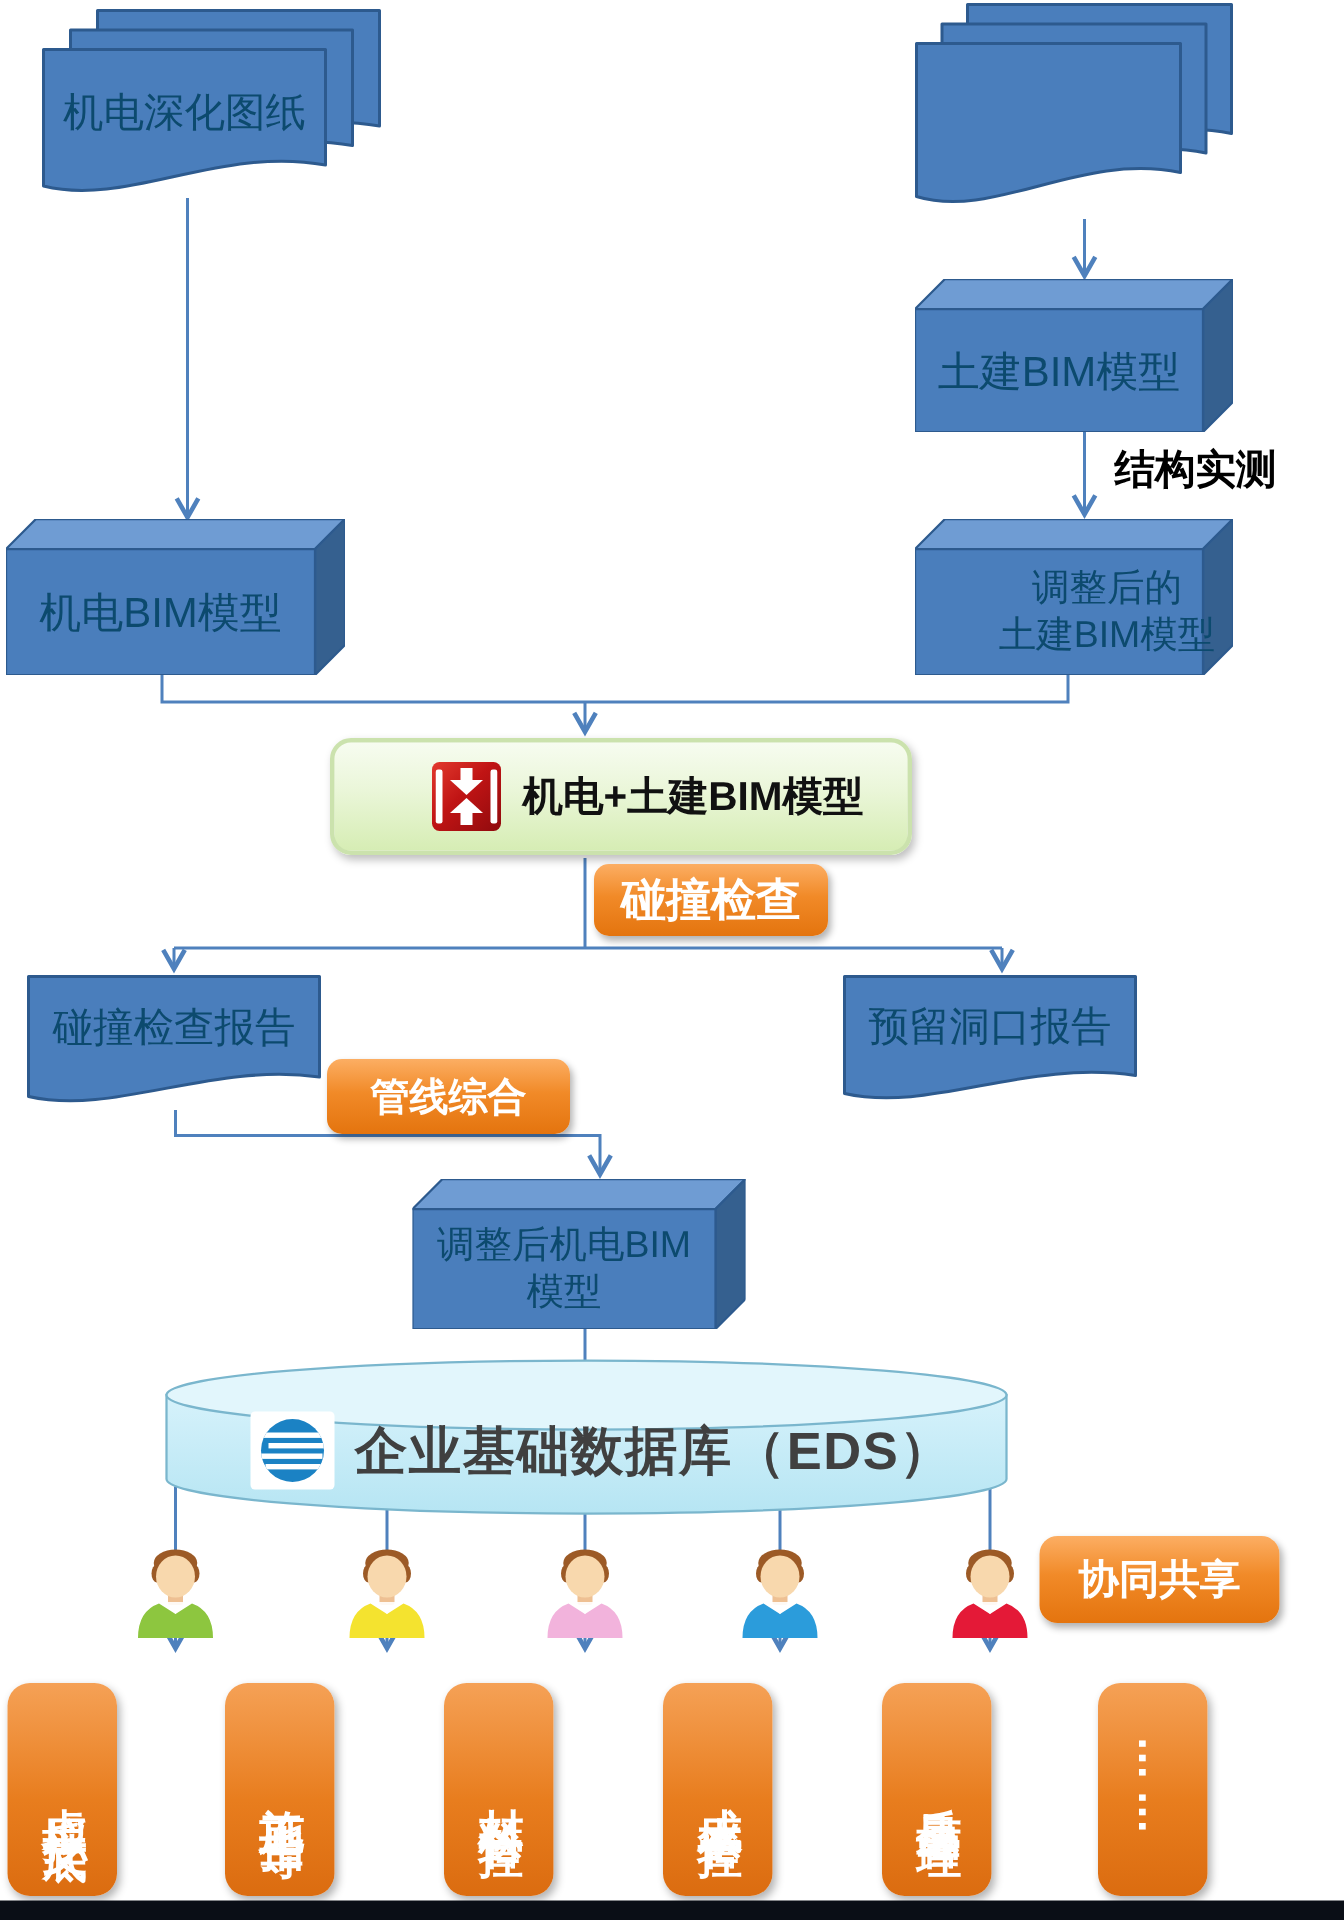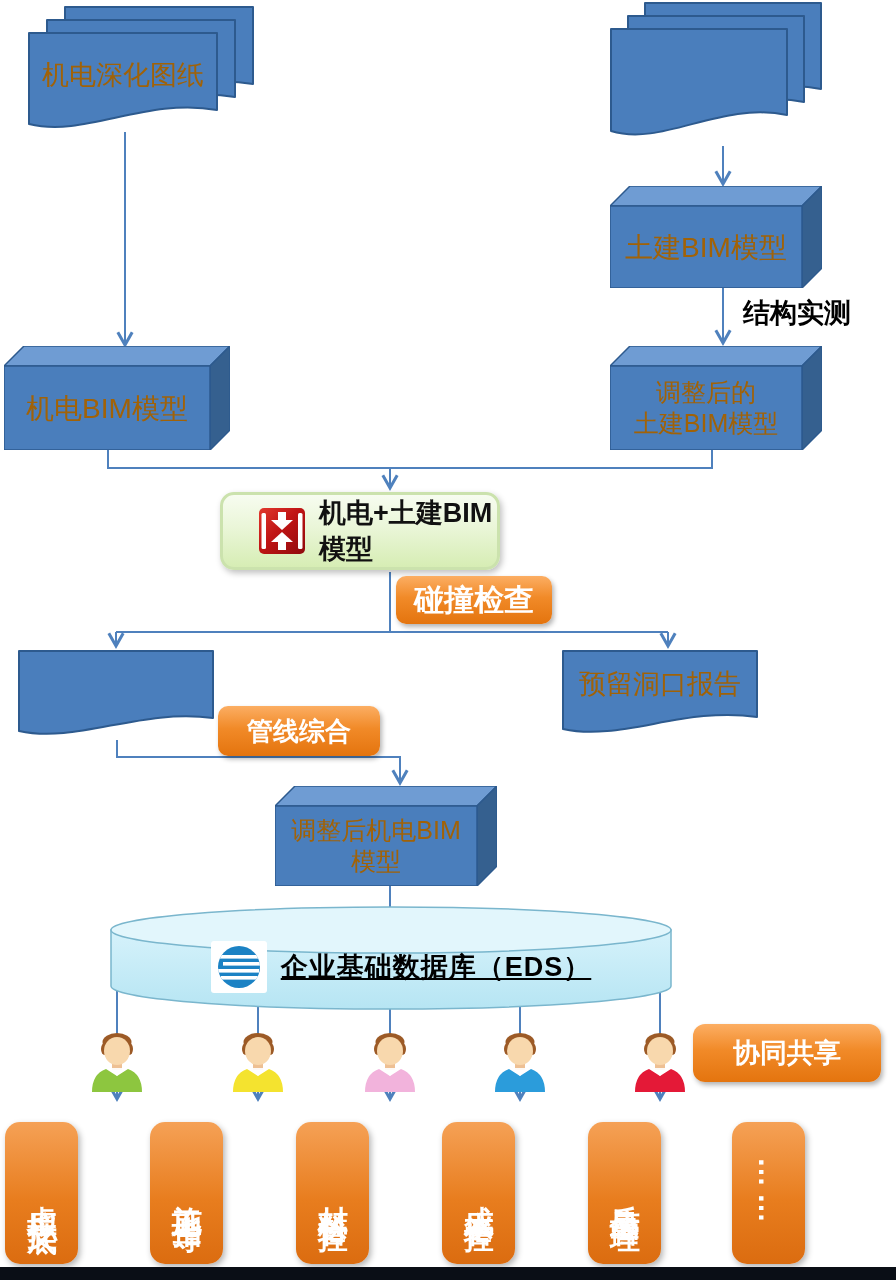--- a/index.html
+++ b/index.html
@@ -2,38 +2,38 @@
 <html><head>
 <meta charset="utf-8">
 <style>
   html,body{margin:0;padding:0;background:#fff;}
   #canvas{position:relative;width:896px;height:1280px;background:#ffffff;overflow:hidden;
           font-family:"Liberation Sans","DejaVu Sans",sans-serif;}
   #connectors{position:absolute;left:0;top:0;width:896px;height:1280px;pointer-events:none;}
   .node{position:absolute;}
   .node svg{position:absolute;left:0;top:0;display:block;}
   .doc-label,.box-label{position:absolute;display:flex;align-items:center;justify-content:center;
-      color:#a16207;text-align:center;white-space:pre-line;line-height:1.25;font-weight:500;}
-  .greenbox{position:absolute;left:220px;top:492px;width:280px;height:78px;border-radius:14px;
+      color:#0c4a6e;text-align:center;white-space:pre-line;line-height:1.25;font-weight:500;}
+  .greenbox{position:absolute;left:220px;top:492px;width:388px;height:78px;border-radius:14px;
       background:linear-gradient(180deg,#f7fcf0 0%,#eaf6d8 45%,#d6edb4 100%);
       border:3px solid #cbe2ad;box-shadow:2px 3px 6px rgba(0,0,0,.25);
       display:flex;align-items:center;justify-content:center;gap:14px;box-sizing:border-box;padding-left:36px;}
   .greenbox .txt{font-size:27px;color:#111;font-weight:600;}
   .clash-ic{width:46px;height:46px;border-radius:5px;flex:0 0 auto;
       background:linear-gradient(135deg,#e23a2e 0%,#c01414 45%,#8f0a0d 100%);position:relative;}
   .badge{position:absolute;border-radius:10px;display:flex;align-items:center;justify-content:center;
       background:linear-gradient(180deg,#fcae63 0%,#f18a28 45%,#e4740e 100%);
       box-shadow:2px 3px 5px rgba(0,0,0,.3);color:#fff;font-weight:bold;}
   .edge-label{position:absolute;left:732px;top:294px;width:130px;height:38px;
       display:flex;align-items:center;justify-content:center;
       color:#000;font-weight:bold;font-size:27px;}
   .cyl{position:absolute;left:110px;top:906px;width:562px;height:104px;}
   .cyl-content{position:absolute;left:30px;right:10px;top:30px;height:62px;
       display:flex;align-items:center;justify-content:center;gap:14px;}
-  .cyl-content .txt{font-size:27px;color:#000000;font-weight:600;letter-spacing:1px;text-decoration:underline;}
+  .cyl-content .txt{font-size:35px;color:#404040;font-weight:600;letter-spacing:1px;}
   .eds-logo{width:56px;height:52px;background:#fff;border-radius:3px;flex:0 0 auto;
       display:flex;align-items:center;justify-content:center;}
   .person{position:absolute;width:60px;height:66px;}
   .app{position:absolute;top:1122px;width:73px;height:142px;border-radius:15px;
       background:linear-gradient(180deg,#f5a156 0%,#e87d1e 55%,#db6c10 100%);
       box-shadow:2px 3px 6px rgba(0,0,0,.3);
       display:flex;align-items:center;justify-content:center;
       color:#fff;font-weight:bold;font-size:30px;writing-mode:vertical-rl;letter-spacing:6px;}
   .bottom-bar{position:absolute;left:0;top:1267px;width:896px;height:13px;background:#0a0e16;}
 </style>
@@ -108,21 +108,21 @@
   <div class="edge-label">结构实测</div>
 
   <div class="node" style="left:610px;top:346px;width:212px;height:104px;">
     <svg width="212" height="104">
       <g stroke="#2d5a8e" stroke-width="1.5" stroke-linejoin="round">
         <polygon points="0,20 20,0 212,0 192,20" fill="#6f9cd3"></polygon>
         <polygon points="192,20 212,0 212,84 192,104" fill="#35608f"></polygon>
         <polygon points="0,20 192,20 192,104 0,104" fill="#4a7ebc"></polygon>
       </g>
     </svg>
-    <div class="box-label" style="left:0;top:20px;width:192px;height:84px;font-size:25px;">调整后的
+    <div class="box-label" style="left:0;top:20px;width:192px;height:84px;font-size:25px;padding-left:32px;">调整后的
 土建BIM模型</div>
   </div>
 
   <div class="node" style="left:4px;top:346px;width:226px;height:104px;">
     <svg width="226" height="104">
       <g stroke="#2d5a8e" stroke-width="1.5" stroke-linejoin="round">
         <polygon points="0,20 20,0 226,0 206,20" fill="#6f9cd3"></polygon>
         <polygon points="206,20 226,0 226,84 206,104" fill="#35608f"></polygon>
         <polygon points="0,20 206,20 206,104 0,104" fill="#4a7ebc"></polygon>
       </g>
@@ -145,20 +145,21 @@
     </div>
     <span class="txt">机电+土建BIM模型</span>
   </div>
 
   <div class="badge" style="left:396px;top:576px;width:156px;height:48px;font-size:30px;">碰撞检查</div>
 
   <div class="node" style="left:18px;top:650px;width:196px;height:90px;">
     <svg width="196" height="90">
       <path d="M1,1 H195 V68 C122,58 59,94 1,81 Z" fill="#4a7ebc" stroke="#2d5a8e" stroke-width="2" stroke-linejoin="round"></path>
     </svg>
+    <div class="doc-label" style="left:0;top:0;width:196px;height:72px;font-size:27px;">碰撞检查报告</div>
   </div>
 
   <div class="badge" style="left:218px;top:706px;width:162px;height:50px;font-size:26px;text-align:center;">管线综合</div>
 
   <div class="node" style="left:275px;top:786px;width:222px;height:100px;">
     <svg width="222" height="100">
       <g stroke="#2d5a8e" stroke-width="1.5" stroke-linejoin="round">
         <polygon points="0,20 20,0 222,0 202,20" fill="#6f9cd3"></polygon>
         <polygon points="202,20 222,0 222,80 202,100" fill="#35608f"></polygon>
         <polygon points="0,20 202,20 202,100 0,100" fill="#4a7ebc"></polygon>
@@ -256,21 +257,21 @@
       <rect x="25" y="32" width="10" height="8" rx="2" fill="#eec093"></rect>
       <path d="M5,62 Q5,44 19,39 L30,46 L41,39 Q55,44 55,62 Z" fill="var(--shirt)"></path>
       <polygon points="24,38 36,38 30,46" fill="#ffffff" opacity="0.9"></polygon>
       <ellipse cx="17.5" cy="19" rx="3.5" ry="6" fill="#9c5a26"></ellipse>
       <ellipse cx="42.5" cy="19" rx="3.5" ry="6" fill="#9c5a26"></ellipse>
       <ellipse cx="30" cy="12" rx="14.5" ry="9" fill="#9c5a26"></ellipse>
       <ellipse cx="30" cy="21" rx="13" ry="14" fill="#f8d8ad"></ellipse>
     </svg>
   </div>
 
-  <div class="badge" style="left:693px;top:1024px;width:188px;height:58px;font-size:27px;border-radius:12px;">协同共享</div>
+  <div class="badge" style="left:693px;top:1024px;width:160px;height:58px;font-size:27px;border-radius:12px;">协同共享</div>
 
   <div class="app" style="left:5px;">虚拟交底</div>
   <div class="app" style="left:150px;">施工指导</div>
   <div class="app" style="left:296px;">材料管控</div>
   <div class="app" style="left:442px;">成本管控</div>
   <div class="app" style="left:588px;">质量管理</div>
   <div class="app" style="left:732px;">……</div>
 
   <div class="bottom-bar"></div>
 </div>

